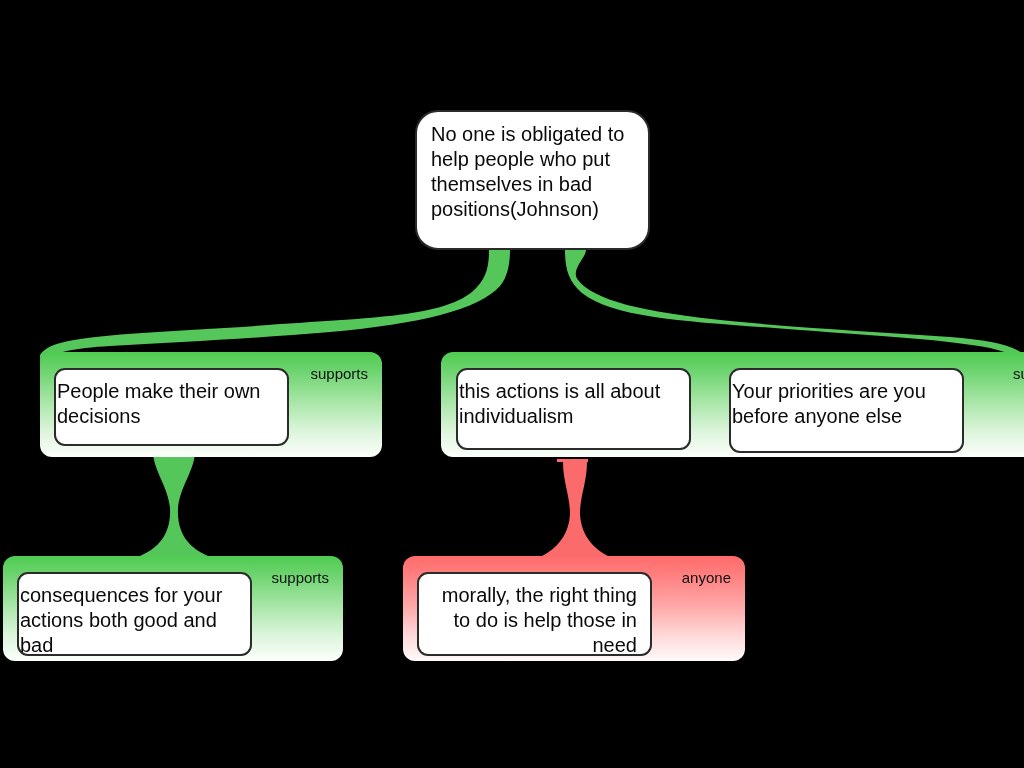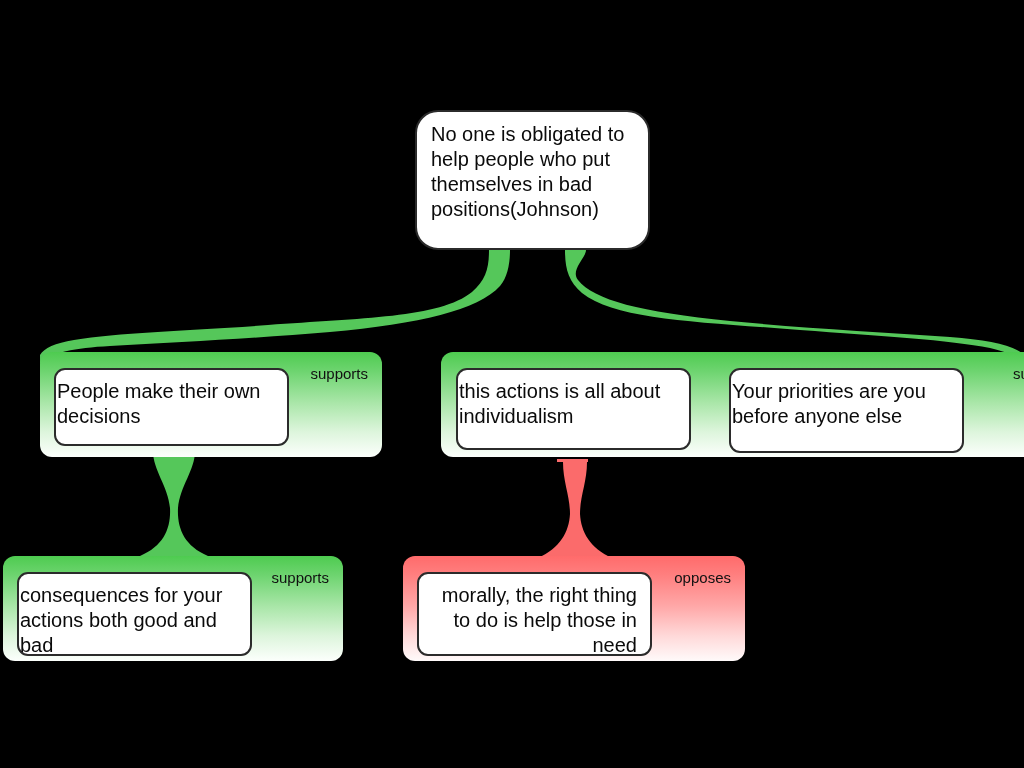--- a/index.html
+++ b/index.html
@@ -152,19 +152,19 @@
   </div>
 
   <div class="group support" style="left:3px; top:556px; width:340px; height:105px;">
     <span class="group-label">supports</span>
   </div>
   <div class="card" style="left:17px; top:572px; width:235px; height:84px;">
     <span class="card-text">consequences for your actions both good and bad</span>
   </div>
 
   <div class="group oppose" style="left:403px; top:556px; width:342px; height:105px;">
-    <span class="group-label">opposes</span>
+    <span class="group-label">anyone</span>
   </div>
   <div class="card" style="left:417px; top:572px; width:235px; height:84px;text-align:right;">
     <span class="card-text">morally, the right thing to do is help those in need</span>
   </div>
 
 </div>
 
 </body></html>

